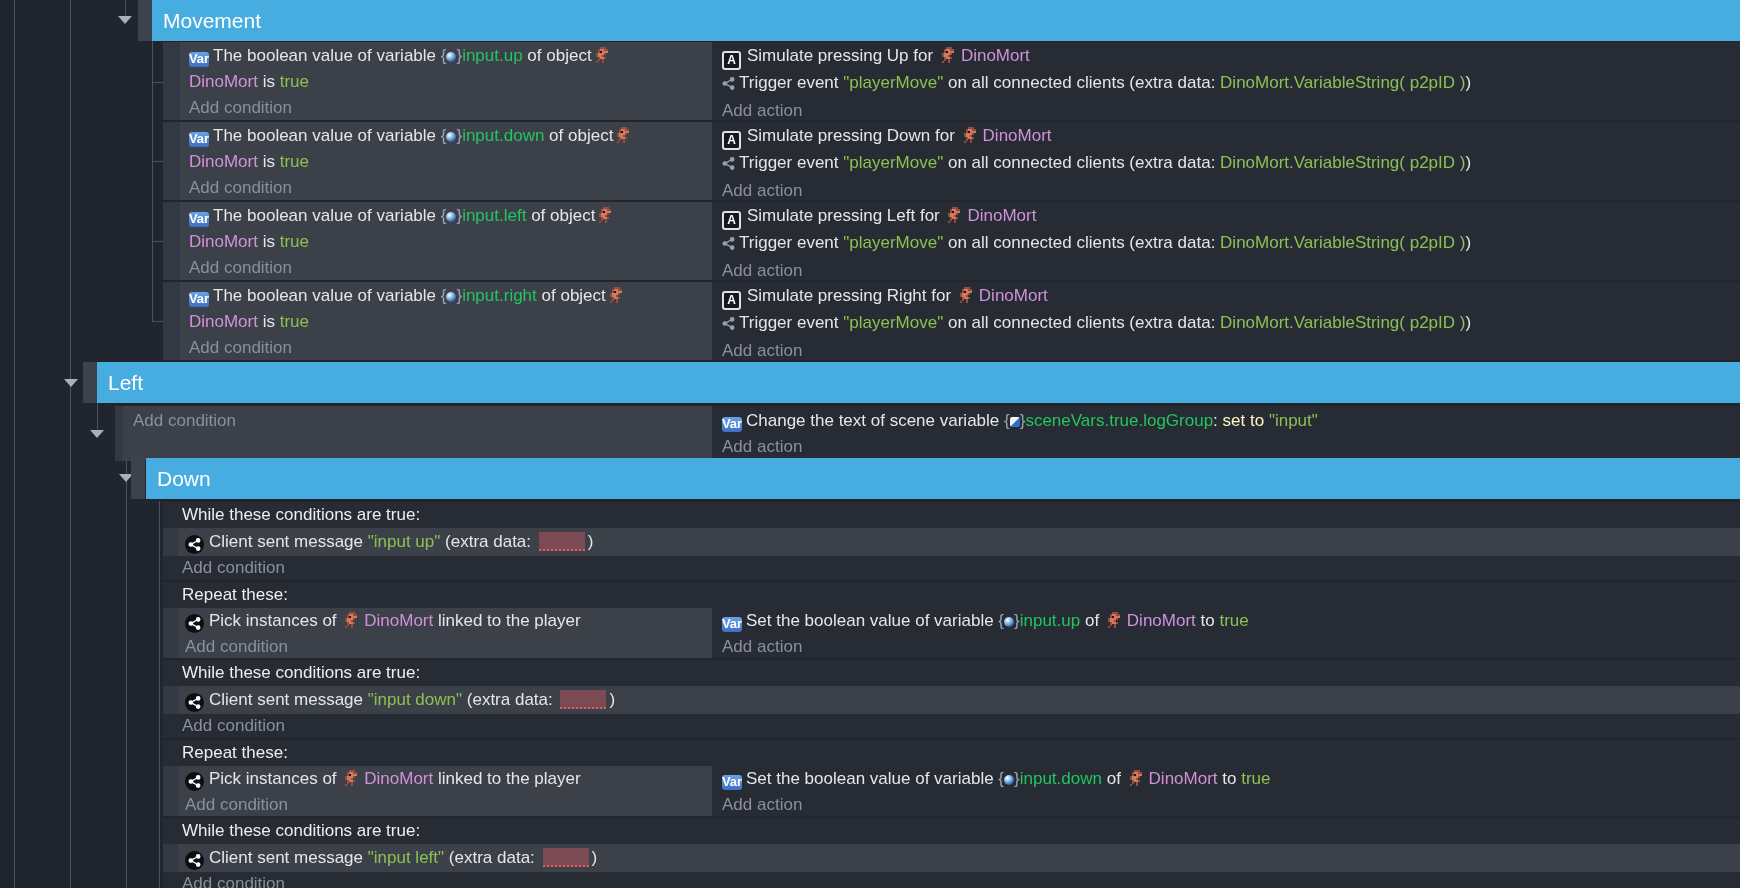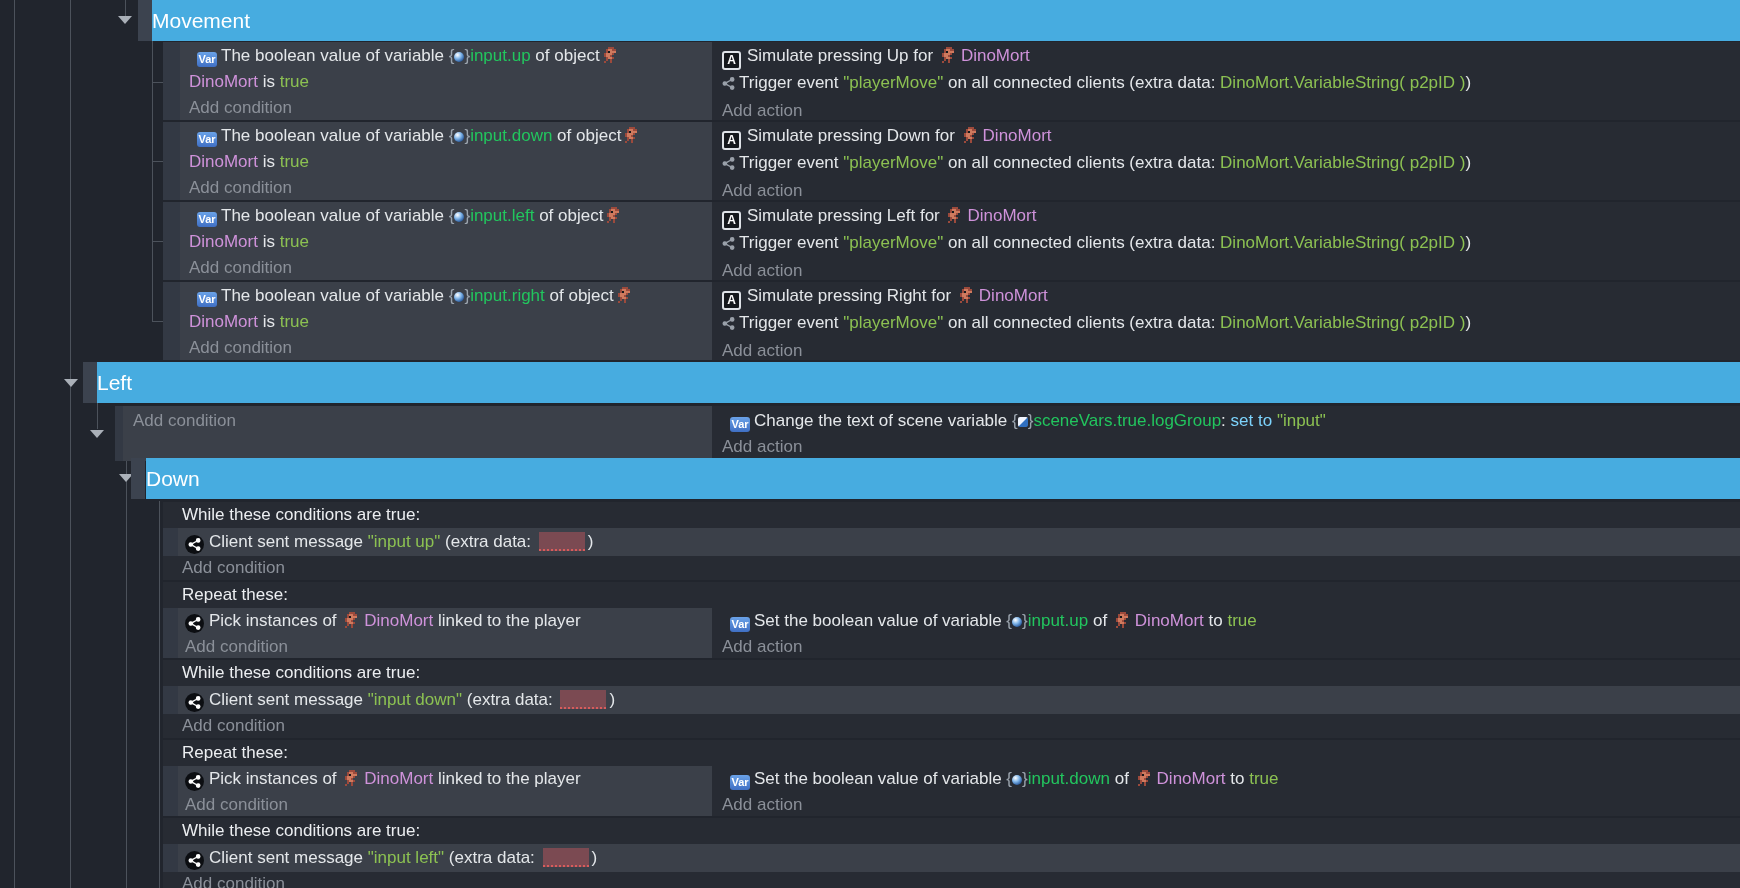--- a/index.html
+++ b/index.html
@@ -12,21 +12,21 @@
 
   
   .vline{position:absolute;width:1px;background:#4c525b;}
   .tick{position:absolute;height:1px;background:#4c525b;}
   .arrow{position:absolute;width:0;height:0;
     border-left:7px solid transparent;border-right:7px solid transparent;
     border-top:8px solid #aab0b8;cursor:pointer;}
 
   
   .gbar{position:absolute;right:0;height:41px;background:#47ace0;
-    display:flex;align-items:center;cursor:pointer;}
+    display:flex;align-items:center;padding-left:11px;cursor:pointer;}
   .gbar .gtitle{color:#ffffff;font-size:21px;}
   .ghandle{position:absolute;width:14px;background:#3c434f;}
 
   
   .line{line-height:26px;white-space:nowrap;}
   .rich{cursor:pointer;}
   .add{color:#8b9099;cursor:pointer;}
   .wrap2{white-space:normal;}
 
   
@@ -49,24 +49,24 @@
   .pblock .rcond{position:absolute;left:15px;top:26px;width:534px;height:50px;background:#3b4049;padding-left:7px;box-sizing:border-box;}
   .pblock .ract{position:absolute;left:549px;right:0;top:26px;height:50px;background:#272b33;padding-left:10px;box-sizing:border-box;}
   .pblock .phandle{position:absolute;left:0;top:26px;width:15px;height:28px;background:#333944;cursor:grab;}
   .pblock .rhandle{position:absolute;left:0;top:26px;width:15px;height:50px;background:#333944;cursor:grab;}
 
   
   .s-w{color:#e4e7ea;}
   .s-teal{color:#22c55e;}
   .s-obj{color:#cf92da;font-weight:normal;}
   .s-val{color:#8cc152;}
-  .s-vio{color:#7dd3fc;}
+  .s-vio{color:#fef9c3;}
   .ic-var{display:inline-flex;align-items:center;justify-content:center;
     width:20px;height:15px;border-radius:3px;margin-right:4px;vertical-align:-2px;
-    background:linear-gradient(#6aa2e8,#3f6fc4);color:#fff;font-size:11px;font-weight:bold;margin-left:8px;}
+    background:linear-gradient(#6aa2e8,#3f6fc4);color:#fff;font-size:13px;font-weight:bold;}
   .ic-key{display:inline-flex;align-items:center;justify-content:center;
     width:15px;height:15px;border:2px solid #dfe3e8;border-radius:3px;margin-right:6px;vertical-align:-3px;
     background:#14171c;color:#fff;font-weight:bold;font-size:12px;}
   .ic-orb{display:inline-flex;align-items:center;justify-content:center;
     width:19px;height:19px;border-radius:50%;background:#0c0e12;margin-right:5px;vertical-align:-4px;}
   .ic-share{display:inline-block;margin-right:4px;vertical-align:-2px;}
   .braces{color:#9aa3ad;}
   .orb-sm{display:inline-block;width:10px;height:10px;border-radius:50%;vertical-align:-1px;
     background:radial-gradient(circle at 35% 30%, #ffffff, #7db3e8 40%, #1f4f93 80%);}
   .sq-sm{display:inline-block;width:10px;height:10px;border-radius:2px;vertical-align:-1px;

